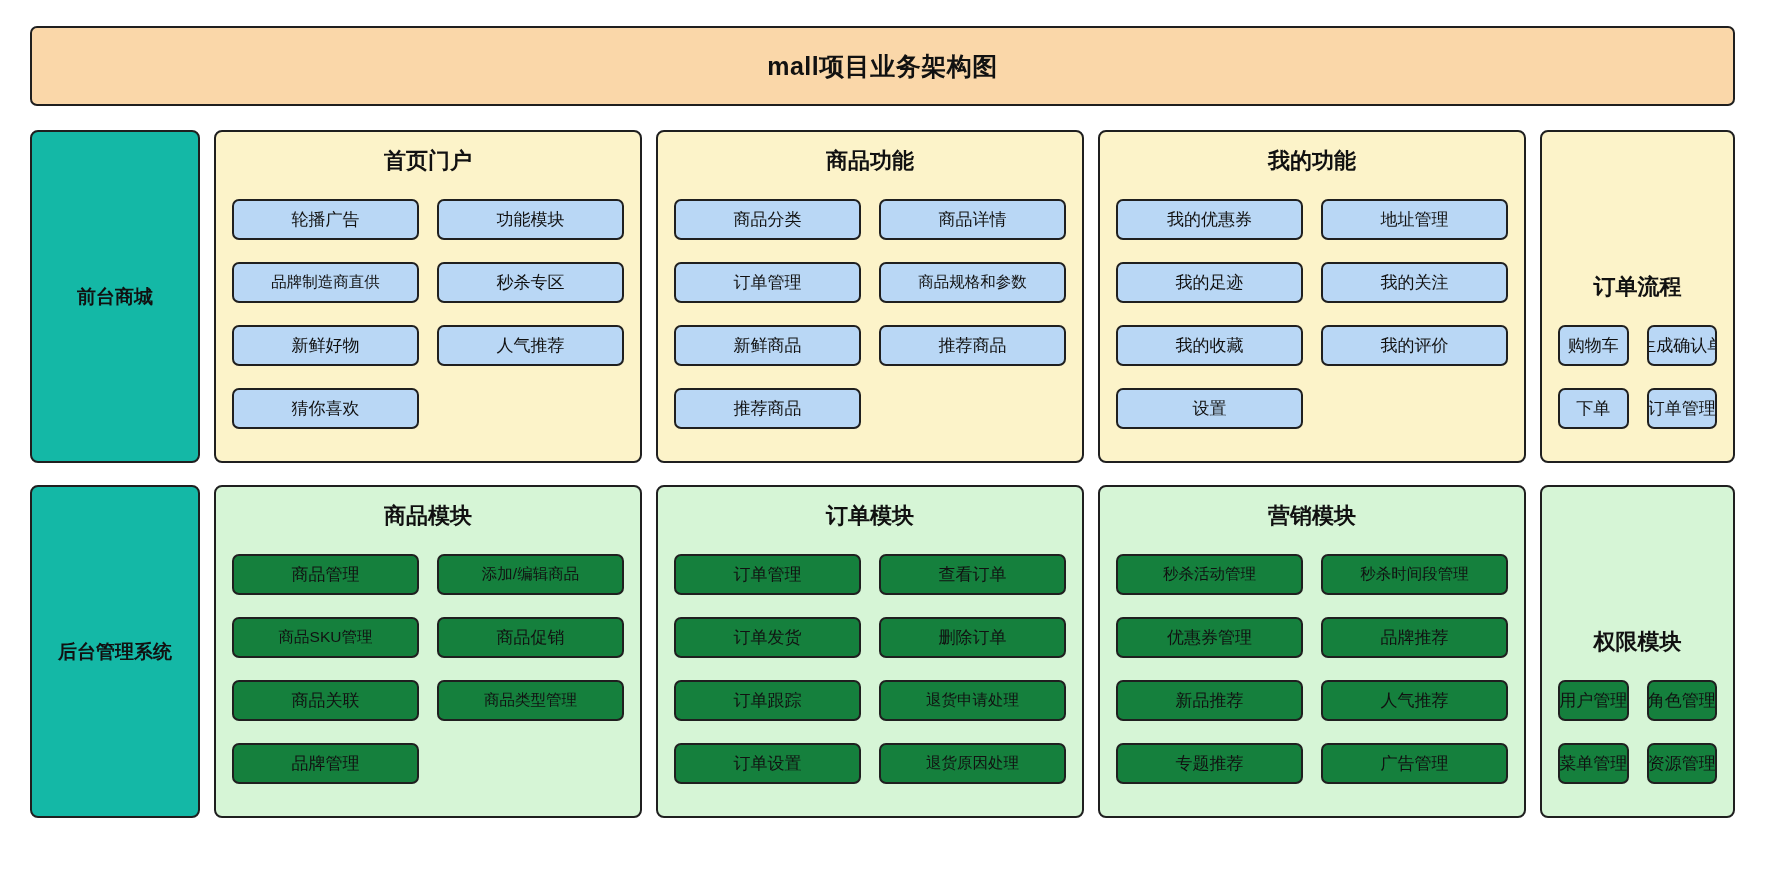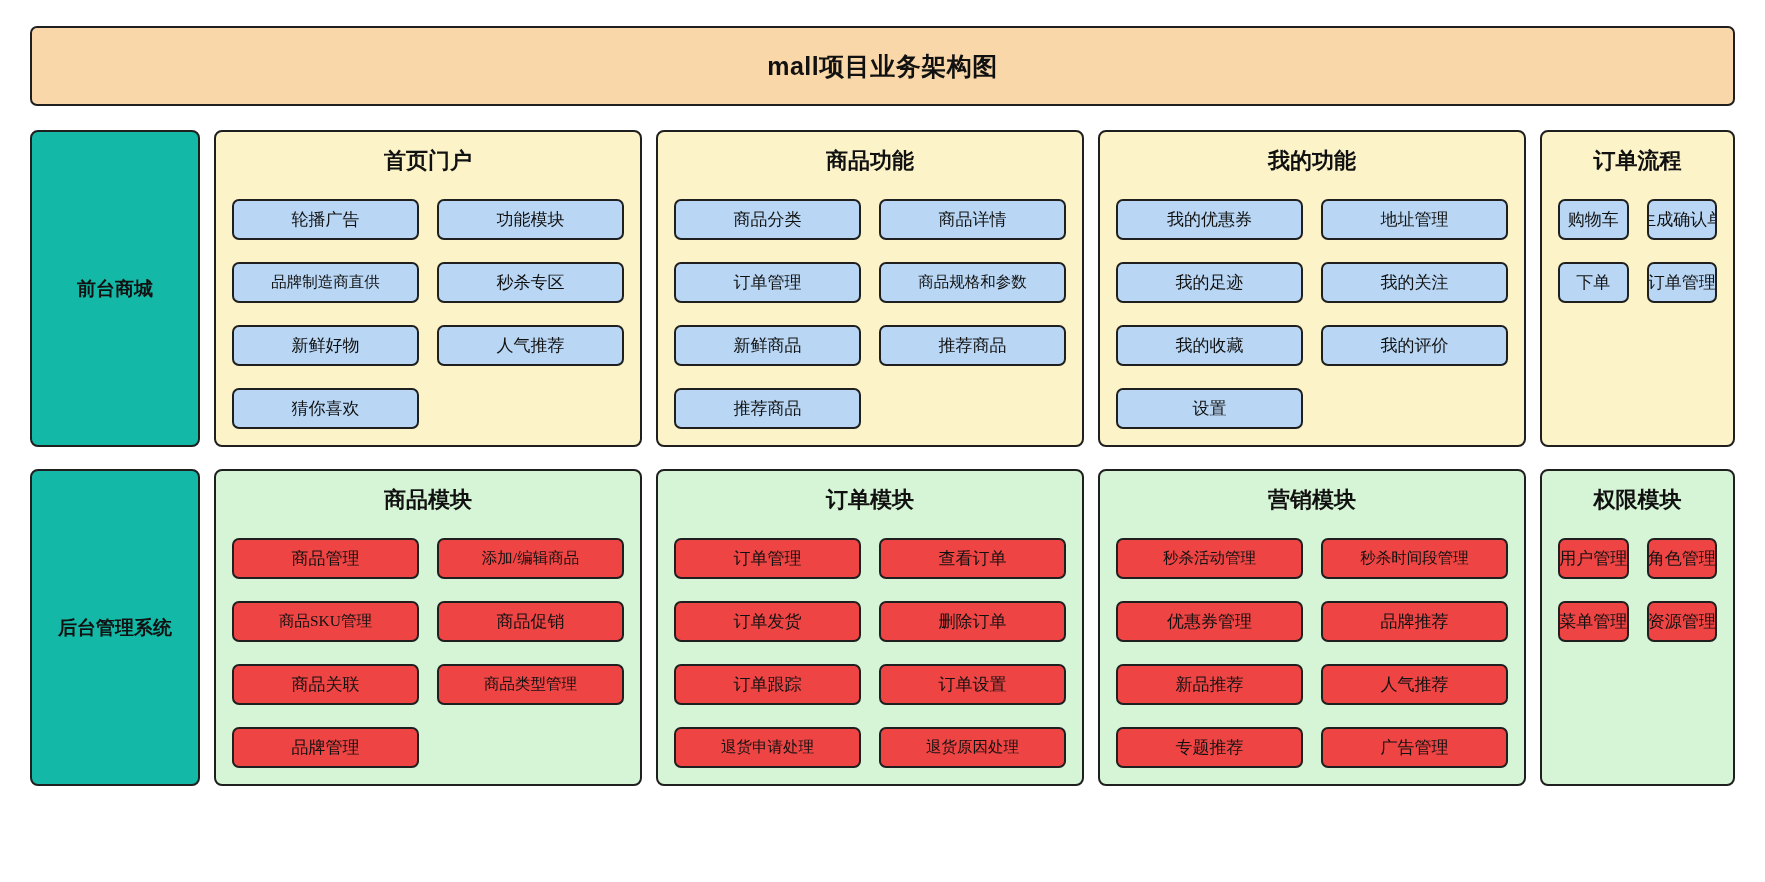--- a/index.html
+++ b/index.html
@@ -58,26 +58,26 @@
 
   
   .panels {
     display: flex;
     gap: 14px;
     flex: 1 1 auto;
   }
   .panel {
     border: 2.5px solid #1f1f1f;
     border-radius: 8px;
-    padding: 14px 16px 16px 16px;
+    padding: 14px 16px 32px 16px;
     display: flex;
     flex-direction: column;
   }
   .panel.w-wide { flex: 1 1 0; }
-  .panel.w-narrow { flex: 0 0 195px; }
+  .panel.w-narrow { flex: 0 0 195px; justify-content: flex-end; }
 
   .panel.top { background: #fcf3c9; }
   .panel.bottom { background: #d6f5d6; }
 
   .panel-title {
     text-align: center;
     font-size: 22px;
     font-weight: bold;
     color: #111111;
     margin-bottom: 14px;
@@ -95,21 +95,21 @@
     border-radius: 7px;
     height: 41px;
     display: flex; align-items: center; justify-content: center;
     font-size: 17px;
     color: #111111;
     white-space: nowrap;
     overflow: hidden;
     margin-top: 9px;
   }
   .panel.top .node { background: #b9d7f5; }
-  .panel.bottom .node { background: #ef4444; font-family: Liberation Serif, serif; }
+  .panel.bottom .node { background: #15803d; }
 
   .node.small { font-size: 15.5px; }
 </style>
 </head>
 <body>
 
 <div id="diagram">
 
   <div class="title-banner">
     <span class="title-text">mall项目业务架构图</span>
@@ -186,22 +186,22 @@
             </div>
           </div>
           <div class="panel bottom w-wide">
             <div class="panel-title">订单模块</div>
             <div class="panel-grid cols-2">
               <div class="node">订单管理</div>
               <div class="node">查看订单</div>
               <div class="node">订单发货</div>
               <div class="node">删除订单</div>
               <div class="node">订单跟踪</div>
+              <div class="node small">退货申请处理</div>
               <div class="node">订单设置</div>
-              <div class="node small">退货申请处理</div>
               <div class="node small">退货原因处理</div>
             </div>
           </div>
           <div class="panel bottom w-wide">
             <div class="panel-title">营销模块</div>
             <div class="panel-grid cols-2">
               <div class="node small">秒杀活动管理</div>
               <div class="node small">秒杀时间段管理</div>
               <div class="node">优惠券管理</div>
               <div class="node">品牌推荐</div>

